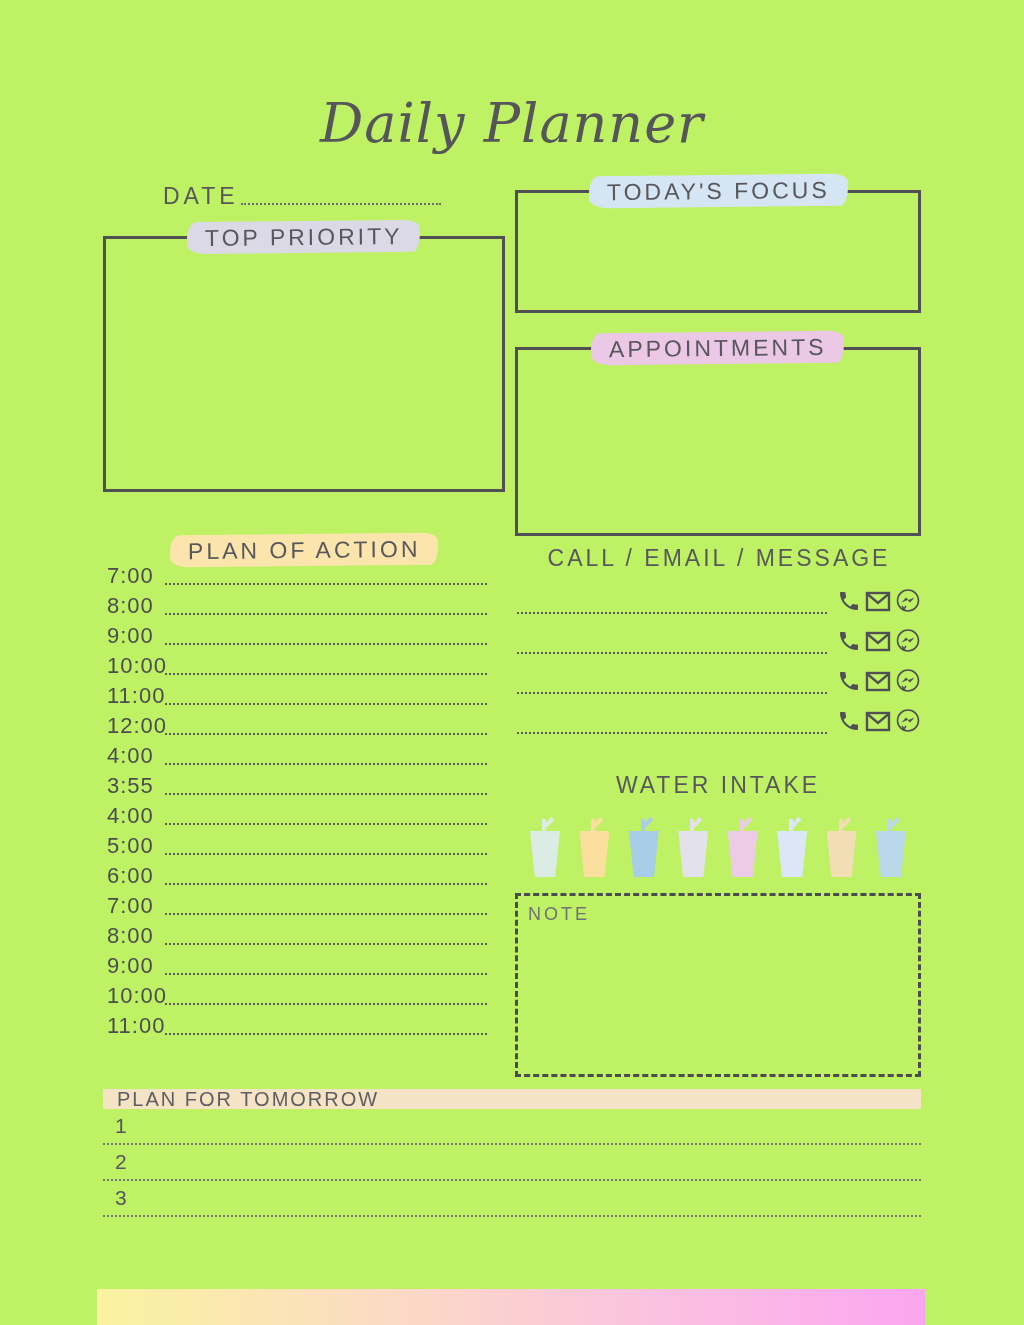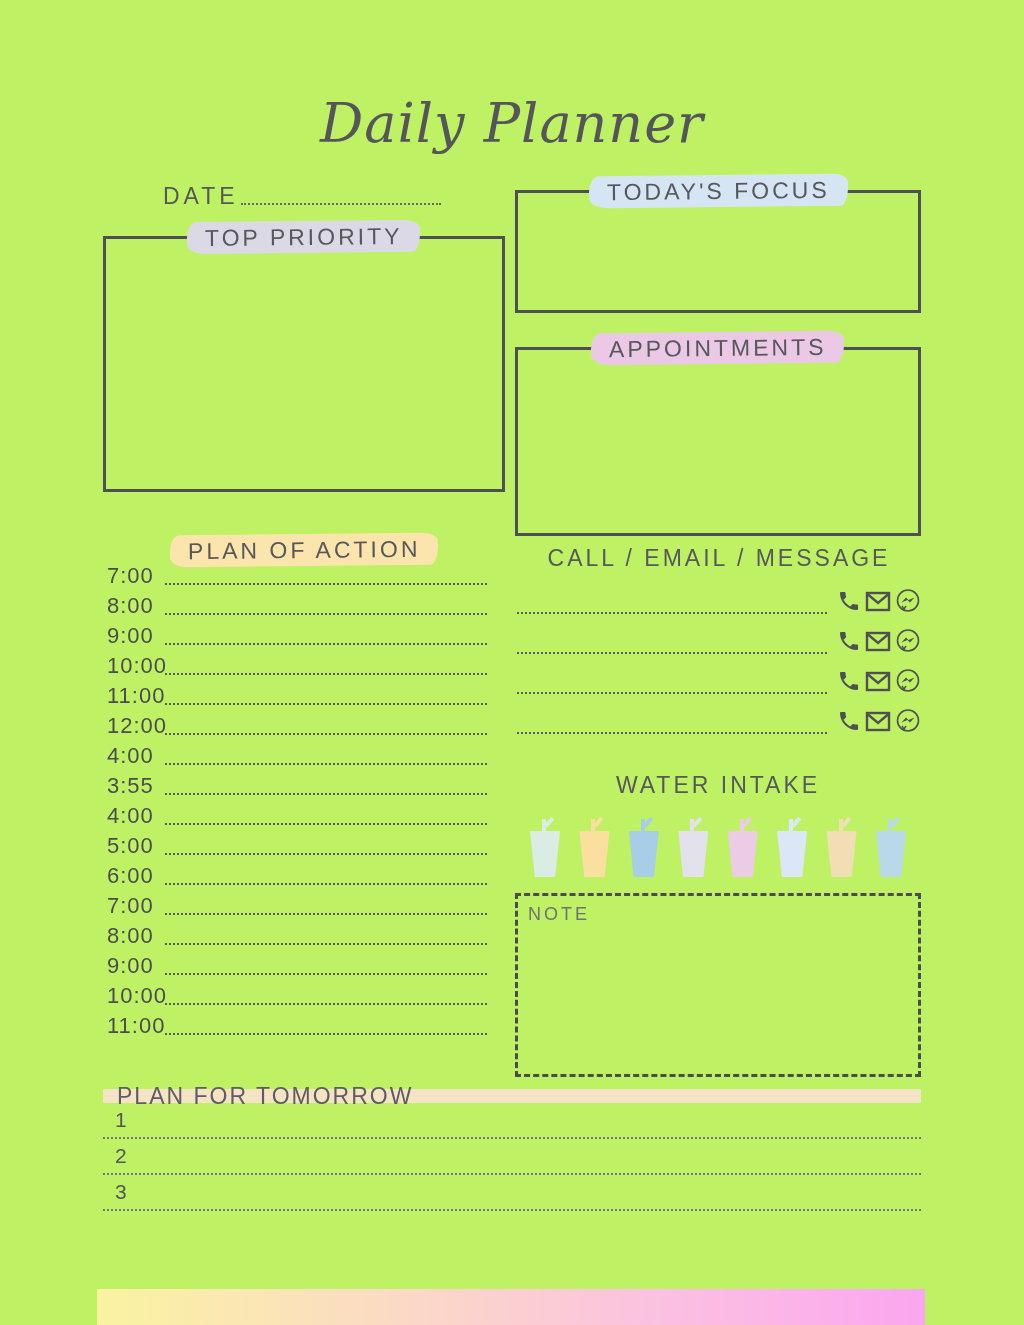--- a/index.html
+++ b/index.html
@@ -188,25 +188,25 @@
     letter-spacing: 3px;
     color: #717175;
   }
 
   
   .tomorrow {
     position: absolute;
     left: 103px; top: 1089px; width: 818px;
   }
   .tomorrow-band {
-    height: 14px;
+    height: 20px;
     display: flex;
     align-items: center;
     padding-left: 14px;
-    font-size: 23px;
+    font-size: 20px;
     font-weight: 300;
     letter-spacing: 2px;
     color: #5e5e62;
   }
   .tomorrow-row {
     height: 36px;
     display: flex;
     align-items: center;
     padding-left: 12px;
     border-bottom: 2px dotted #77777b;

